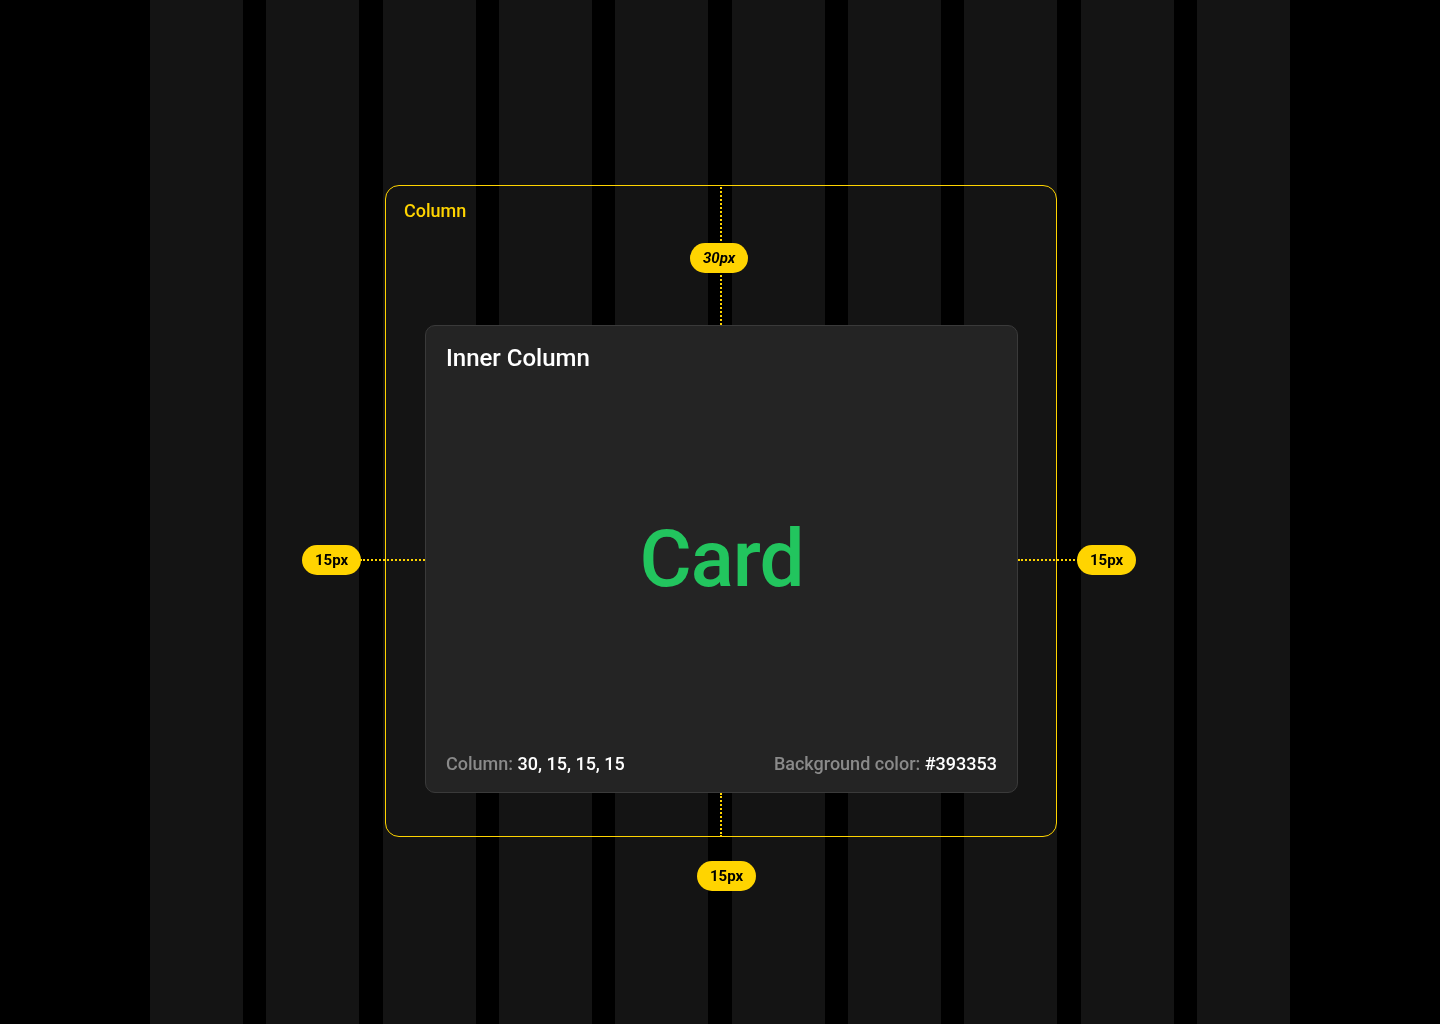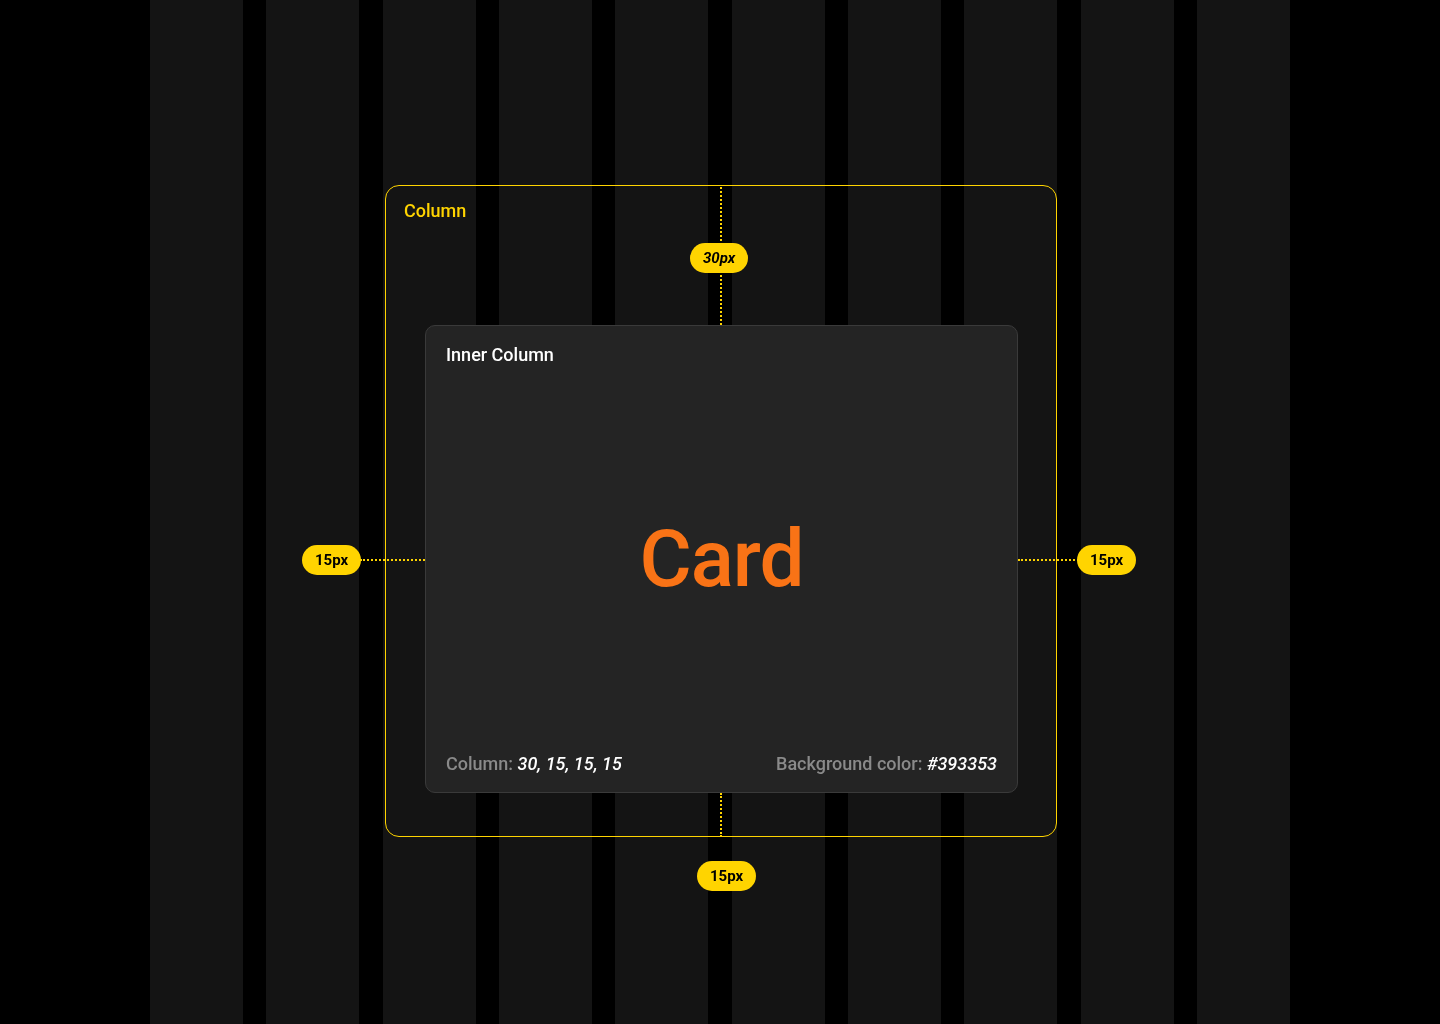--- a/index.html
+++ b/index.html
@@ -67,51 +67,50 @@
     border-radius: 10px;
     box-sizing: border-box;
     z-index: 3;
   }
 
   .inner-label {
     position: absolute;
     left: 20px;
     top: 18px;
     color: #fff;
-    font-size: 18px;
+    font-size: 24px;
     font-weight: 500;
   }
 
   .card-word {
     position: absolute;
     left: 50%;
     top: 50%;
     transform: translate(-50%, -50%);
-    color: #f97316;
+    color: #22c55e;
     font-size: 80px;
     font-weight: 500;
     letter-spacing: -1px;
   }
 
   .spec-row {
     position: absolute;
     left: 20px;
     right: 20px;
     bottom: 18px;
     display: flex;
     justify-content: space-between;
     font-size: 18px;
     font-weight: 500;
   }
   .spec-key {
     color: #8a8a8a;
   }
   .spec-val {
     color: #fff;
-    font-style: italic;
   }
 
   
   .pill {
     position: absolute;
     background: #FFD400;
     color: #000;
     font-size: 15px;
     font-weight: 700;
     padding: 6px 13px;

